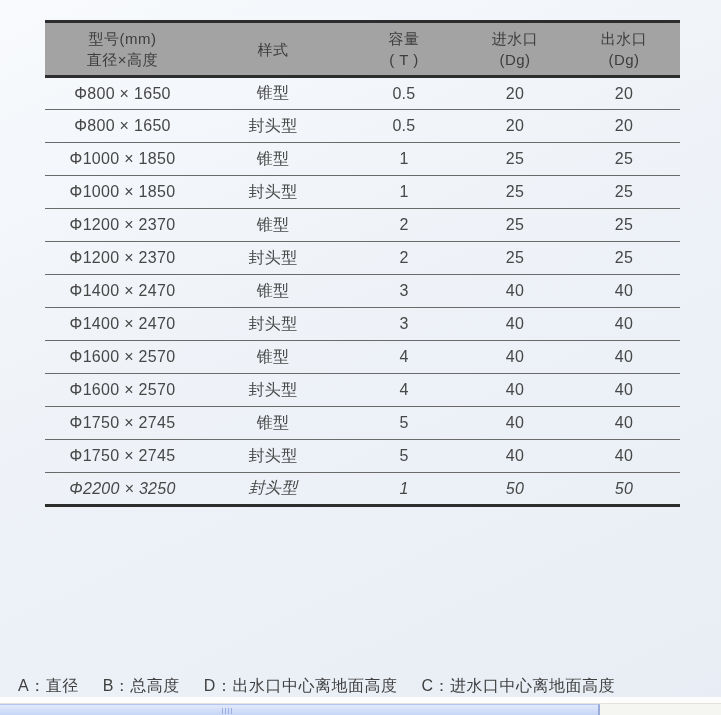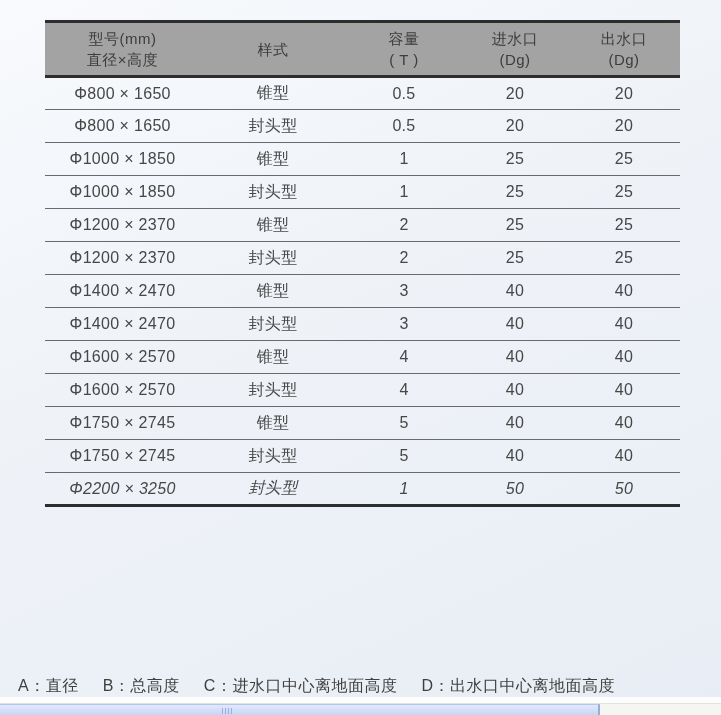--- a/index.html
+++ b/index.html
@@ -175,22 +175,22 @@
       <td>1</td>
       <td>50</td>
       <td>50</td>
     </tr>
     </tbody>
 </table>
 
 <div class="legend">
   <span>A：直径</span>
   <span>B：总高度</span>
+  <span>D：出水口中心离地面高度</span>
   <span>C：进水口中心离地面高度</span>
-  <span>D：出水口中心离地面高度</span>
 </div>
 
 <div class="statusbar">
   <div class="sb-track">
     <div class="sb-thumb">
       <div class="sb-grip"></div>
     </div>
   </div>
 </div>
 

